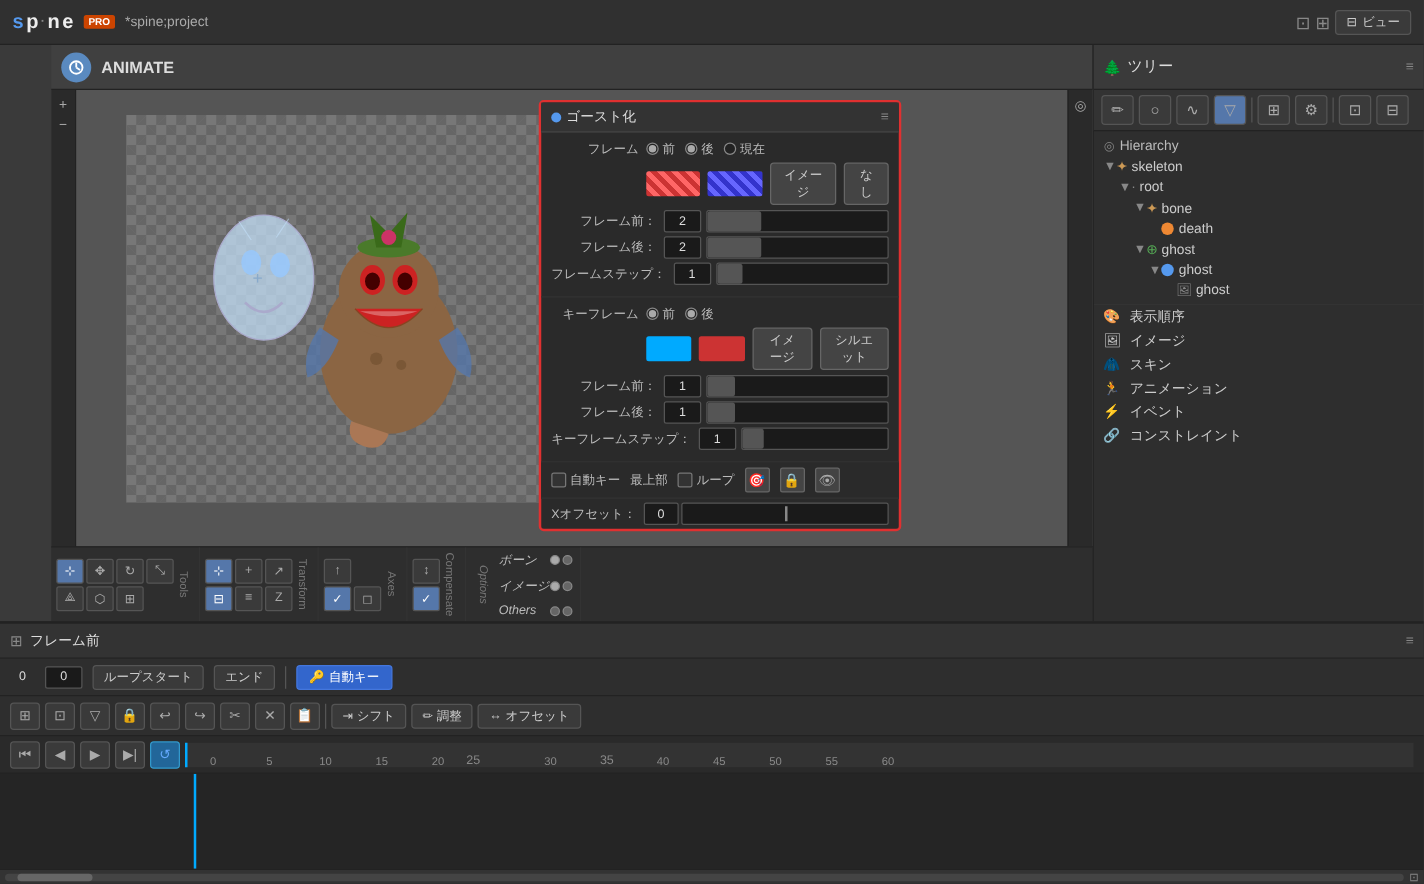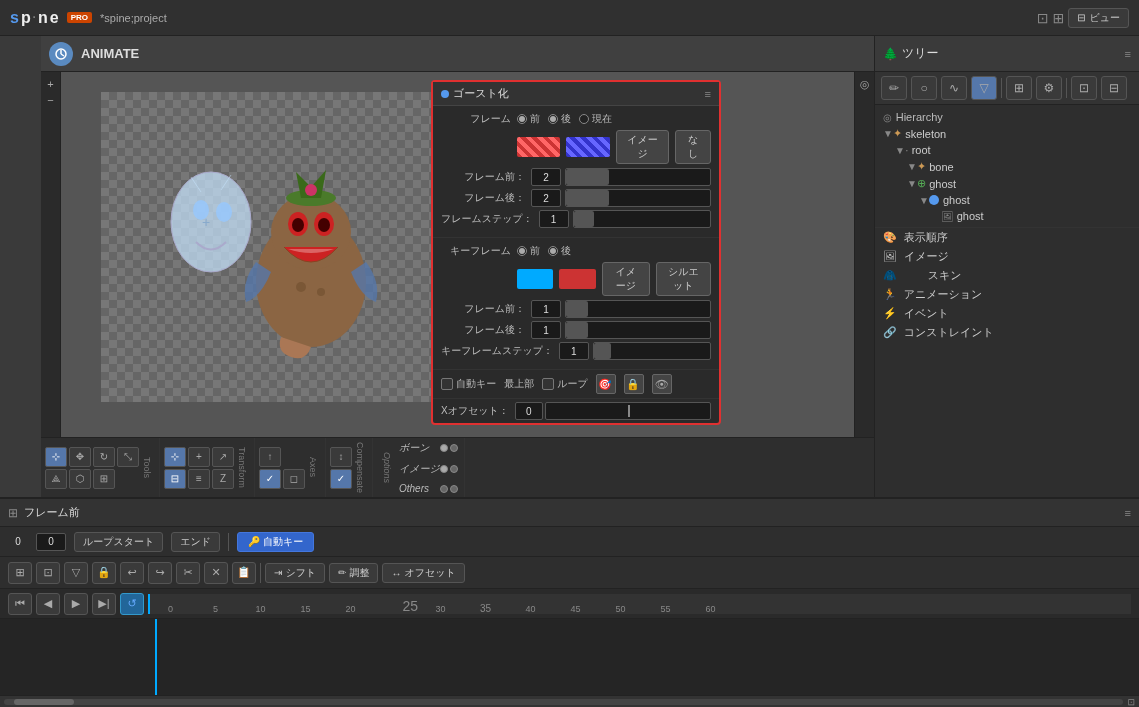--- a/index.html
+++ b/index.html
@@ -835,20 +835,25 @@
           <span style="color:#ccc;">root</span>
         </div>
 
         <div class="tree-item" style="padding-left:32px;">
           <span style="color:#888;width:10px;font-size:10px;">▼</span>
           <span style="color:#cc9955;margin-right:3px;font-size:11px;">✦</span>
           <span style="color:#ccc;">bone</span>
         </div>
 
 
+        <div class="tree-item" style="padding-left:44px;">
+          <span style="color:transparent;width:10px;font-size:10px;">▶</span>
+          <span style="width:10px;height:10px;border-radius:50%;background:#ee8833;display:inline-block;margin-right:4px;"></span>
+          <span style="color:#ccc;">death</span>
+        </div>
 
         <div class="tree-item" style="padding-left:32px;">
           <span style="color:#888;width:10px;font-size:10px;">▼</span>
           <span style="color:#55aa55;margin-right:3px;">⊕</span>
           <span style="color:#ccc;">ghost</span>
         </div>
 
         <div class="tree-item" style="padding-left:44px;">
           <span style="color:#888;width:10px;font-size:10px;">▼</span>
           <span style="width:10px;height:10px;border-radius:50%;background:#5599ee;display:inline-block;margin-right:4px;"></span>
@@ -868,21 +873,21 @@
           <span style="color:#ccc;">表示順序</span>
         </div>
 
         <div class="tree-section-item" style="padding-left:8px;">
           <span style="font-size:11px;margin-right:4px;">🖼</span>
           <span style="color:#ccc;">イメージ</span>
         </div>
 
         <div class="tree-section-item" style="padding-left:8px;">
           <span style="font-size:11px;margin-right:4px;">🧥</span>
-          <span style="color:#ccc;margin-left:24px;">スキン</span>
+          <span style="color:#ccc;">スキン</span>
         </div>
 
         <div class="tree-section-item" style="padding-left:8px;">
           <span style="font-size:11px;margin-right:4px;">🏃</span>
           <span style="color:#ccc;">アニメーション</span>
         </div>
 
         <div class="tree-section-item" style="padding-left:8px;">
           <span style="font-size:11px;margin-right:4px;">⚡</span>
           <span style="color:#ccc;">イベント</span>
@@ -961,21 +966,21 @@
               </div>
             <div style="width:45px;display:flex;flex-direction:column;align-items:center;font-size:9px;color:#888;">
                 <span>10</span>
               </div>
             <div style="width:45px;display:flex;flex-direction:column;align-items:center;font-size:9px;color:#888;">
                 <span>15</span>
               </div>
             <div style="width:45px;display:flex;flex-direction:column;align-items:center;font-size:9px;color:#888;">
                 <span>20</span>
               </div>
-            <div style="width:45px;display:flex;flex-direction:column;align-items:flex-end;font-size:14px;color:#888;">
+            <div style="width:45px;display:flex;flex-direction:column;align-items:flex-start;font-size:10px;color:#888;">
                 <span>25</span>
               </div>
             <div style="width:45px;display:flex;flex-direction:column;align-items:center;font-size:9px;color:#888;">
                 <span>30</span>
               </div>
             <div style="width:45px;display:flex;flex-direction:column;align-items:center;font-size:10px;color:#888;">
                 <span>35</span>
               </div>
             <div style="width:45px;display:flex;flex-direction:column;align-items:center;font-size:9px;color:#888;">
                 <span>40</span>

